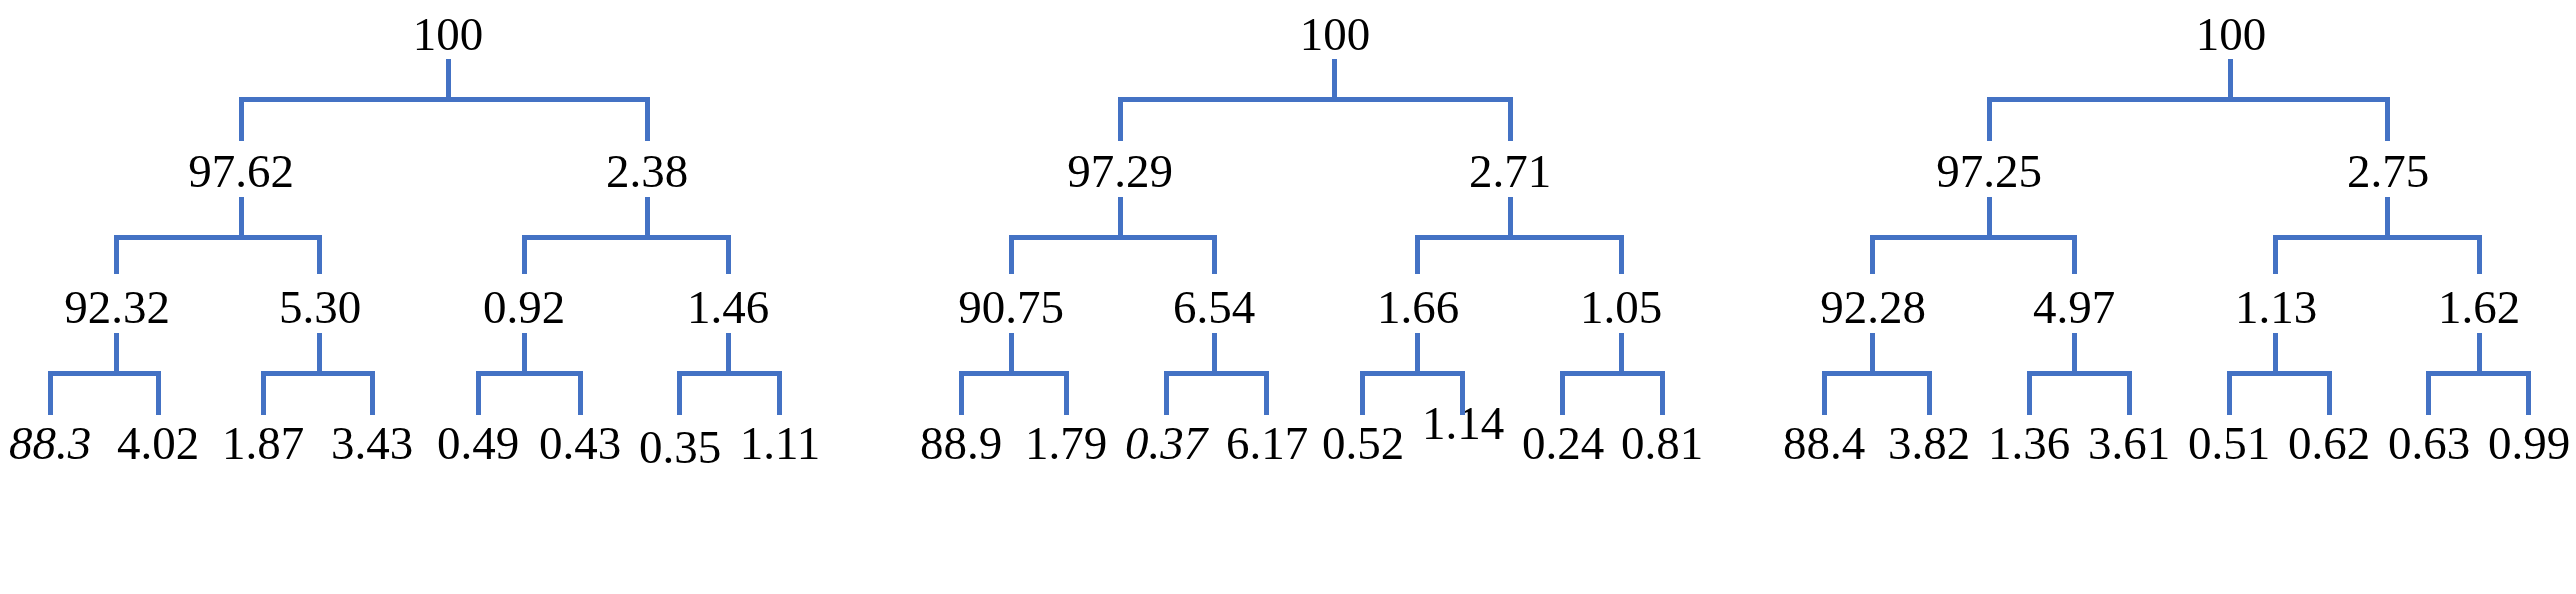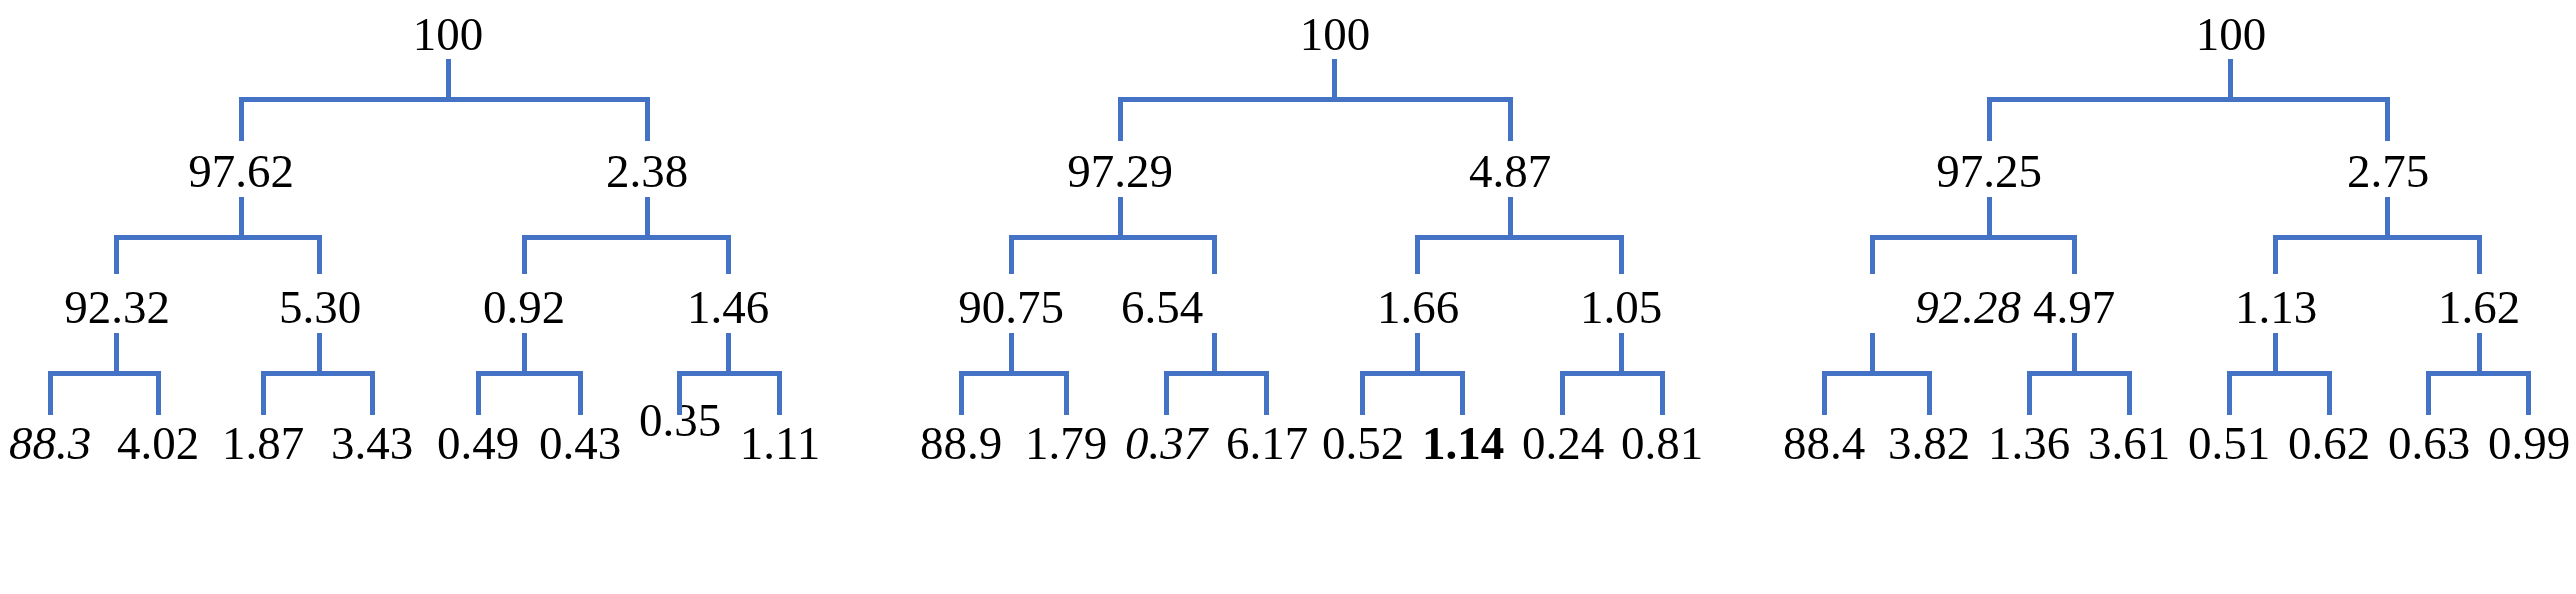--- a/index.html
+++ b/index.html
@@ -39,21 +39,21 @@
     <div class="node" style="left: 117px; top: 284px;">92.32</div>
     <div class="node" style="left: 320px; top: 284px;">5.30</div>
     <div class="node" style="left: 524px; top: 284px;">0.92</div>
     <div class="node" style="left: 728px; top: 284px;">1.46</div>
     <div class="node" style="left: 50px; top: 420px; font-style: italic;">88.3</div>
     <div class="node" style="left: 158px; top: 420px;">4.02</div>
     <div class="node" style="left: 263px; top: 420px;">1.87</div>
     <div class="node" style="left: 372px; top: 420px;">3.43</div>
     <div class="node" style="left: 478px; top: 420px;">0.49</div>
     <div class="node" style="left: 580px; top: 420px;">0.43</div>
-    <div class="node" style="left: 680px; top: 397px;">0.35</div>
+    <div class="node" style="left: 680px; top: 424px;">0.35</div>
     <div class="node" style="left: 780px; top: 420px;">1.11</div>
     <div class="edge" style="left: 446px; top: 59px; width: 4.8px; height: 42px; background: rgb(68, 114, 196);"></div>
     <div class="edge" style="left: 239px; top: 97px; width: 411px; height: 4.8px; background: rgb(68, 114, 196);"></div>
     <div class="edge" style="left: 239px; top: 97px; width: 4.8px; height: 44px; background: rgb(68, 114, 196);"></div>
     <div class="edge" style="left: 645px; top: 97px; width: 4.8px; height: 44px; background: rgb(68, 114, 196);"></div>
     <div class="edge" style="left: 239px; top: 197px; width: 4.8px; height: 42px; background: rgb(68, 114, 196);"></div>
     <div class="edge" style="left: 114px; top: 235px; width: 208px; height: 4.8px; background: rgb(68, 114, 196);"></div>
     <div class="edge" style="left: 114px; top: 235px; width: 4.8px; height: 39px; background: rgb(68, 114, 196);"></div>
     <div class="edge" style="left: 317px; top: 235px; width: 4.8px; height: 39px; background: rgb(68, 114, 196);"></div>
     <div class="edge" style="left: 645px; top: 197px; width: 4.8px; height: 42px; background: rgb(68, 114, 196);"></div>
@@ -71,31 +71,31 @@
     <div class="edge" style="left: 522px; top: 333px; width: 4.8px; height: 43px; background: rgb(68, 114, 196);"></div>
     <div class="edge" style="left: 476px; top: 371px; width: 107px; height: 4.8px; background: rgb(68, 114, 196);"></div>
     <div class="edge" style="left: 476px; top: 371px; width: 4.8px; height: 44px; background: rgb(68, 114, 196);"></div>
     <div class="edge" style="left: 578px; top: 371px; width: 4.8px; height: 44px; background: rgb(68, 114, 196);"></div>
     <div class="edge" style="left: 726px; top: 333px; width: 4.8px; height: 43px; background: rgb(68, 114, 196);"></div>
     <div class="edge" style="left: 677px; top: 371px; width: 105px; height: 4.8px; background: rgb(68, 114, 196);"></div>
     <div class="edge" style="left: 677px; top: 371px; width: 4.8px; height: 44px; background: rgb(68, 114, 196);"></div>
     <div class="edge" style="left: 777px; top: 371px; width: 4.8px; height: 44px; background: rgb(68, 114, 196);"></div>
     <div class="node" style="left: 1335px; top: 11px;">100</div>
     <div class="node" style="left: 1120px; top: 148px;">97.29</div>
-    <div class="node" style="left: 1510px; top: 148px;">4.87</div>
+    <div class="node" style="left: 1510px; top: 148px;">2.71</div>
     <div class="node" style="left: 1011px; top: 284px;">90.75</div>
-    <div class="node" style="left: 1162px; top: 284px;">6.54</div>
+    <div class="node" style="left: 1214px; top: 284px;">6.54</div>
     <div class="node" style="left: 1418px; top: 284px;">1.66</div>
     <div class="node" style="left: 1621px; top: 284px;">1.05</div>
     <div class="node" style="left: 961px; top: 420px;">88.9</div>
     <div class="node" style="left: 1066px; top: 420px;">1.79</div>
     <div class="node" style="left: 1166px; top: 420px; font-style: italic;">0.37</div>
     <div class="node" style="left: 1267px; top: 420px;">6.17</div>
     <div class="node" style="left: 1363px; top: 420px;">0.52</div>
-    <div class="node" style="left: 1463px; top: 420px; font-weight: bold;">1.14</div>
+    <div class="node" style="left: 1463px; top: 400px;">1.14</div>
     <div class="node" style="left: 1563px; top: 420px;">0.24</div>
     <div class="node" style="left: 1662px; top: 420px;">0.81</div>
     <div class="edge" style="left: 1332px; top: 59px; width: 4.8px; height: 42px; background: rgb(68, 114, 196);"></div>
     <div class="edge" style="left: 1118px; top: 97px; width: 395px; height: 4.8px; background: rgb(68, 114, 196);"></div>
     <div class="edge" style="left: 1118px; top: 97px; width: 4.8px; height: 44px; background: rgb(68, 114, 196);"></div>
     <div class="edge" style="left: 1508px; top: 97px; width: 4.8px; height: 44px; background: rgb(68, 114, 196);"></div>
     <div class="edge" style="left: 1118px; top: 197px; width: 4.8px; height: 42px; background: rgb(68, 114, 196);"></div>
     <div class="edge" style="left: 1009px; top: 235px; width: 208px; height: 4.8px; background: rgb(68, 114, 196);"></div>
     <div class="edge" style="left: 1009px; top: 235px; width: 4.8px; height: 39px; background: rgb(68, 114, 196);"></div>
     <div class="edge" style="left: 1212px; top: 235px; width: 4.8px; height: 39px; background: rgb(68, 114, 196);"></div>
@@ -115,21 +115,21 @@
     <div class="edge" style="left: 1360px; top: 371px; width: 105px; height: 4.8px; background: rgb(68, 114, 196);"></div>
     <div class="edge" style="left: 1360px; top: 371px; width: 4.8px; height: 44px; background: rgb(68, 114, 196);"></div>
     <div class="edge" style="left: 1460px; top: 371px; width: 4.8px; height: 44px; background: rgb(68, 114, 196);"></div>
     <div class="edge" style="left: 1619px; top: 333px; width: 4.8px; height: 43px; background: rgb(68, 114, 196);"></div>
     <div class="edge" style="left: 1560px; top: 371px; width: 105px; height: 4.8px; background: rgb(68, 114, 196);"></div>
     <div class="edge" style="left: 1560px; top: 371px; width: 4.8px; height: 44px; background: rgb(68, 114, 196);"></div>
     <div class="edge" style="left: 1660px; top: 371px; width: 4.8px; height: 44px; background: rgb(68, 114, 196);"></div>
     <div class="node" style="left: 2231px; top: 11px;">100</div>
     <div class="node" style="left: 1989px; top: 148px; font-family: Liberation Serif, serif;">97.25</div>
     <div class="node" style="left: 2388px; top: 148px;">2.75</div>
-    <div class="node" style="left: 1968px; top: 284px; font-style: italic;">92.28</div>
+    <div class="node" style="left: 1873px; top: 284px;">92.28</div>
     <div class="node" style="left: 2074px; top: 284px;">4.97</div>
     <div class="node" style="left: 2276px; top: 284px;">1.13</div>
     <div class="node" style="left: 2479px; top: 284px;">1.62</div>
     <div class="node" style="left: 1824px; top: 420px;">88.4</div>
     <div class="node" style="left: 1929px; top: 420px;">3.82</div>
     <div class="node" style="left: 2029px; top: 420px;">1.36</div>
     <div class="node" style="left: 2129px; top: 420px;">3.61</div>
     <div class="node" style="left: 2229px; top: 420px;">0.51</div>
     <div class="node" style="left: 2329px; top: 420px;">0.62</div>
     <div class="node" style="left: 2429px; top: 420px;">0.63</div>

